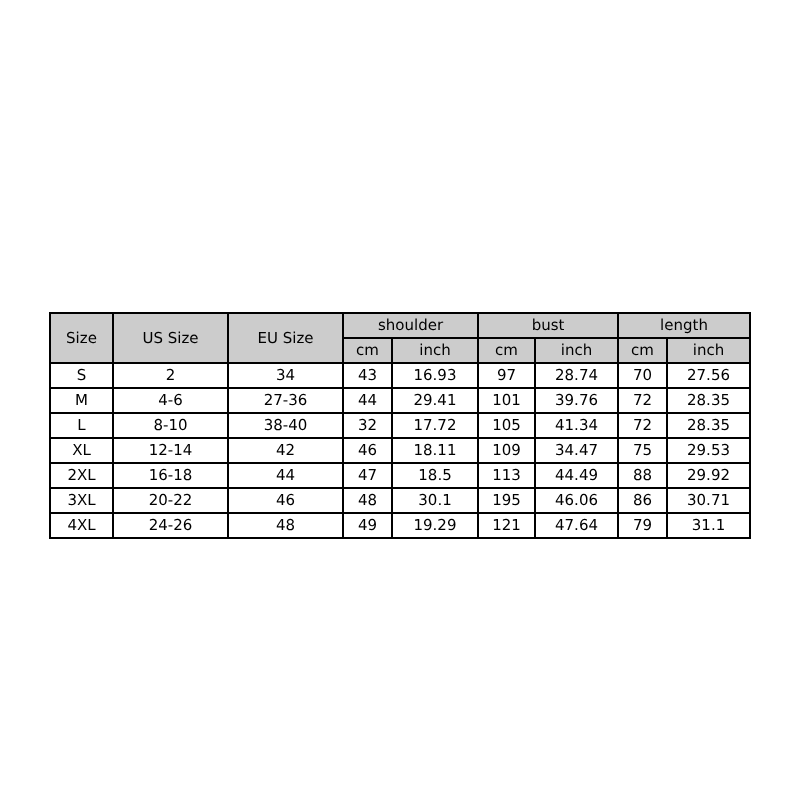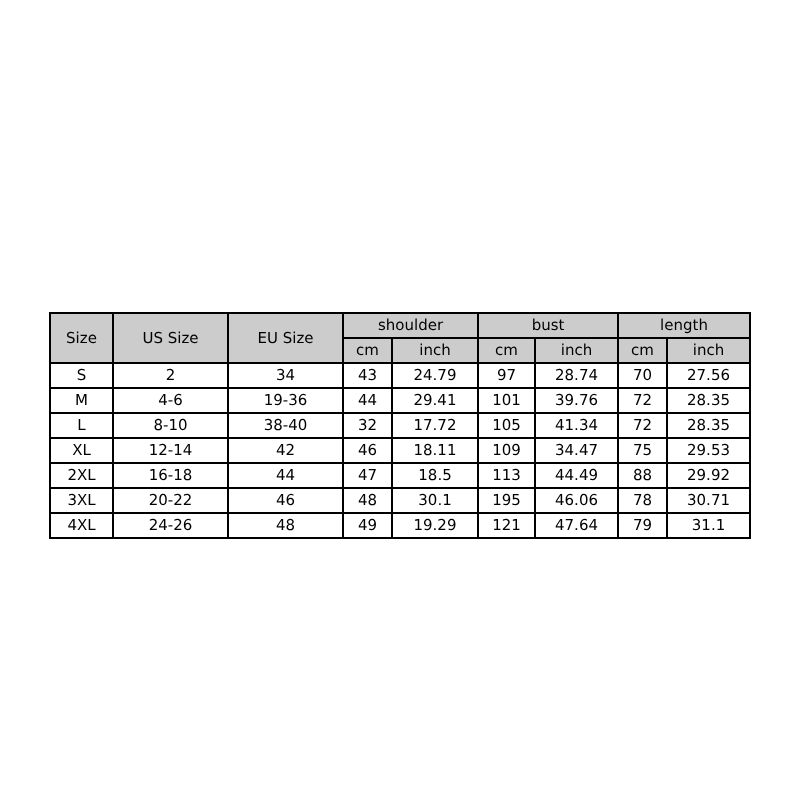--- a/index.html
+++ b/index.html
@@ -76,30 +76,30 @@
           <td class="hdr-sub">cm</td>
           <td class="hdr-sub">inch</td>
         </tr>
     </thead>
     <tbody>
         <tr>
           <td>S</td>
           <td>2</td>
           <td>34</td>
           <td>43</td>
-          <td>24.79</td>
+          <td>16.93</td>
           <td>97</td>
           <td>28.74</td>
           <td>70</td>
           <td>27.56</td>
         </tr>
         <tr>
           <td>M</td>
           <td>4-6</td>
-          <td>19-36</td>
+          <td>27-36</td>
           <td>44</td>
           <td>29.41</td>
           <td>101</td>
           <td>39.76</td>
           <td>72</td>
           <td>28.35</td>
         </tr>
         <tr>
           <td>L</td>
           <td>8-10</td>
@@ -134,21 +134,21 @@
           <td>29.92</td>
         </tr>
         <tr>
           <td>3XL</td>
           <td>20-22</td>
           <td>46</td>
           <td>48</td>
           <td>30.1</td>
           <td>195</td>
           <td>46.06</td>
-          <td>78</td>
+          <td>86</td>
           <td>30.71</td>
         </tr>
         <tr>
           <td>4XL</td>
           <td>24-26</td>
           <td>48</td>
           <td>49</td>
           <td>19.29</td>
           <td>121</td>
           <td>47.64</td>

